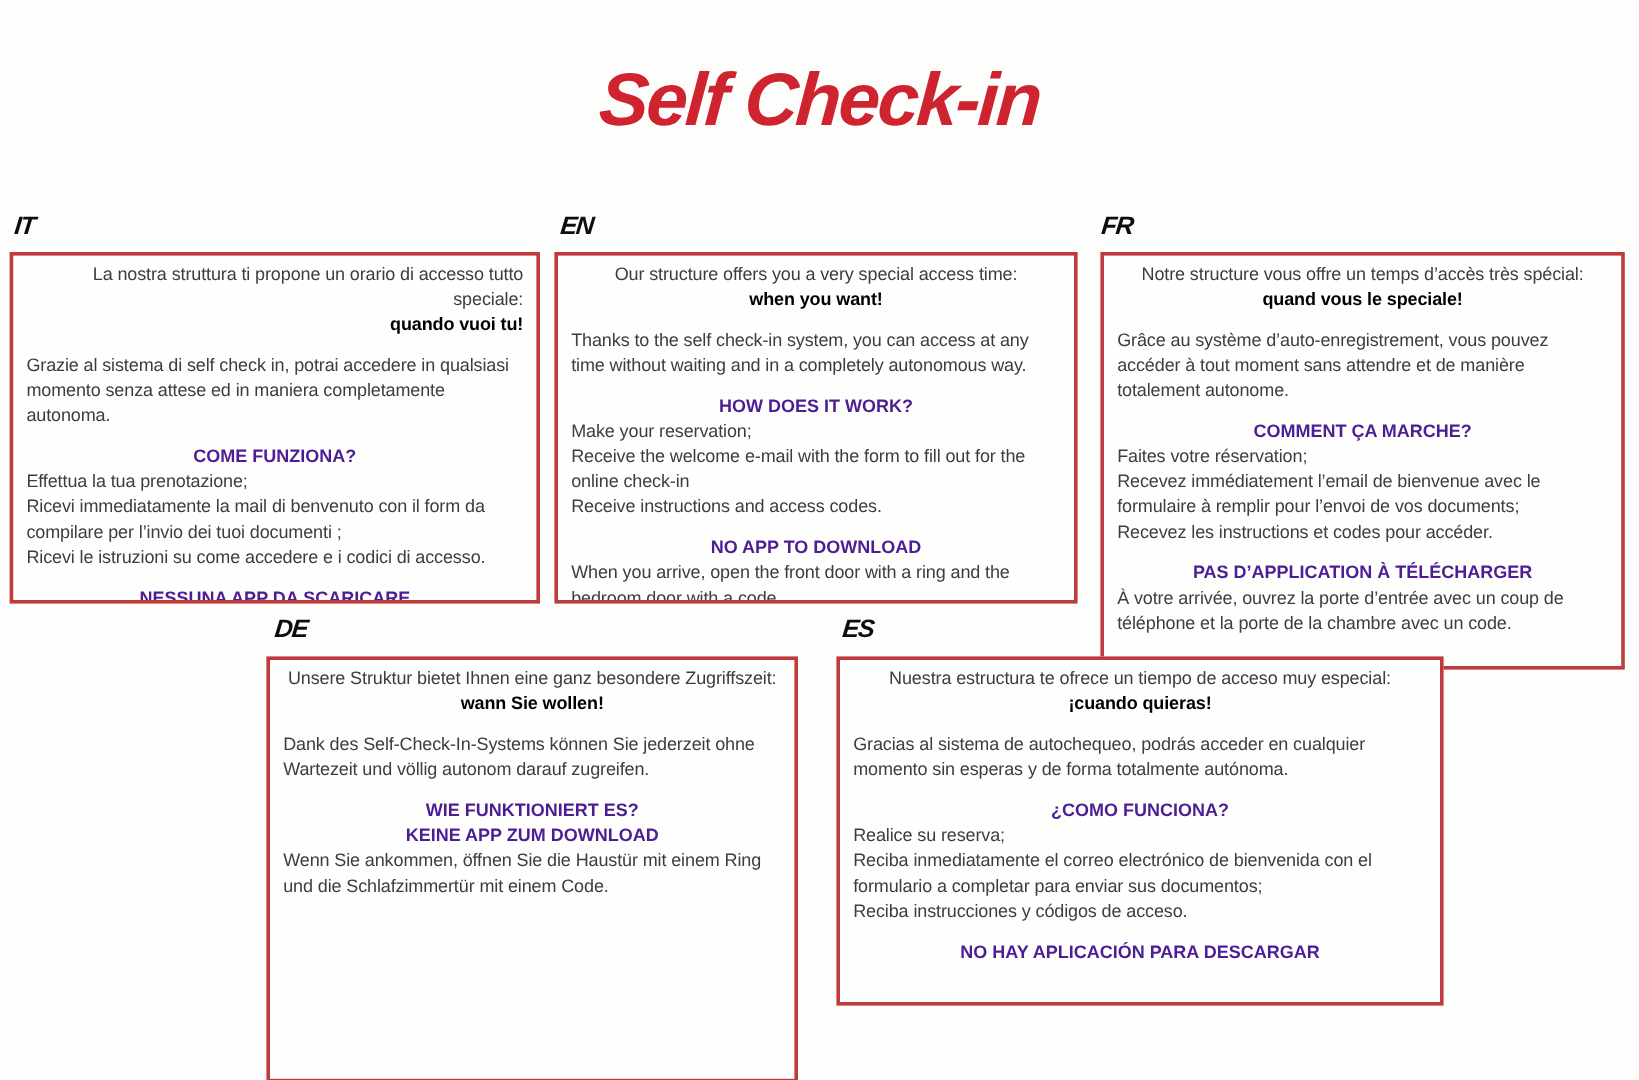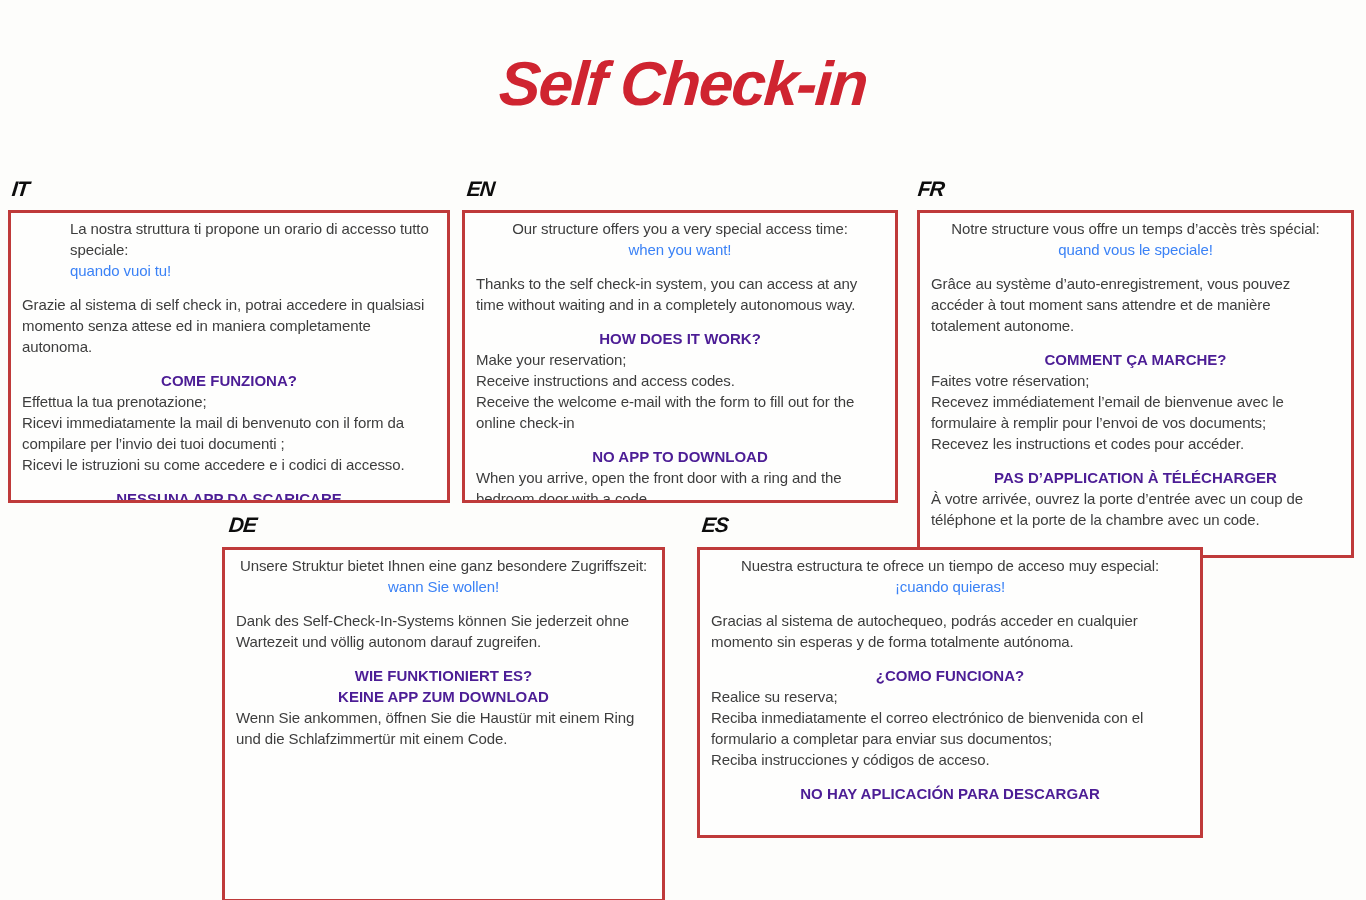--- a/index.html
+++ b/index.html
@@ -52,22 +52,22 @@
     overflow:hidden;
   }
   .box-it{left:8px;  top:210px;width:442px;height:293px;}
   .box-en{left:462px;top:210px;width:436px;height:293px;}
   .box-fr{left:917px;top:210px;width:437px;height:348px;}
   .box-de{left:222px;top:547px;width:443px;height:355px;}
   .box-es{left:697px;top:547px;width:506px;height:291px;}
 
   .intro{margin-bottom:13px;}
   .intro-center{text-align:center;}
-  .intro-left{text-align:left;margin-left:48px;}
-  .intro-line2{font-weight:400;color:#3b82f6;}
+  .intro-left{text-align:right;}
+  .intro-line2{font-weight:700;color:#000000;}
   .bodytext{margin-bottom:13px;}
   .heading{
     text-align:center;
     font-weight:700;
     color:#4c1d95;
     letter-spacing:0;
   }
   .steps{margin-bottom:13px;}
   .step{}
   .arrival{}
@@ -99,22 +99,22 @@
   <div class="lang-label label-en">EN</div>
   <div class="box box-en">
     <div class="intro intro-center">
       <div class="intro-line1">Our structure offers you a very special access time:</div>
       <div class="intro-line2">when you want!</div>
     </div>
     <div class="bodytext">Thanks to the self check-in system, you can access at any time without waiting and in a completely autonomous way.</div>
     <div class="heading">HOW DOES IT WORK?</div>
     <div class="steps">
       <div class="step">Make your reservation;</div>
+      <div class="step">Receive the welcome e-mail with the form to fill out for the online check-in</div>
       <div class="step">Receive instructions and access codes.</div>
-      <div class="step">Receive the welcome e-mail with the form to fill out for the online check-in</div>
     </div>
     <div class="heading">NO APP TO DOWNLOAD</div>
     <div class="arrival">When you arrive, open the front door with a ring and the bedroom door with a code.</div>
   </div>
 
   <div class="lang-label label-fr">FR</div>
   <div class="box box-fr">
     <div class="intro intro-center">
       <div class="intro-line1">Notre structure vous offre un temps d’accès très spécial:</div>
       <div class="intro-line2">quand vous le speciale!</div>

